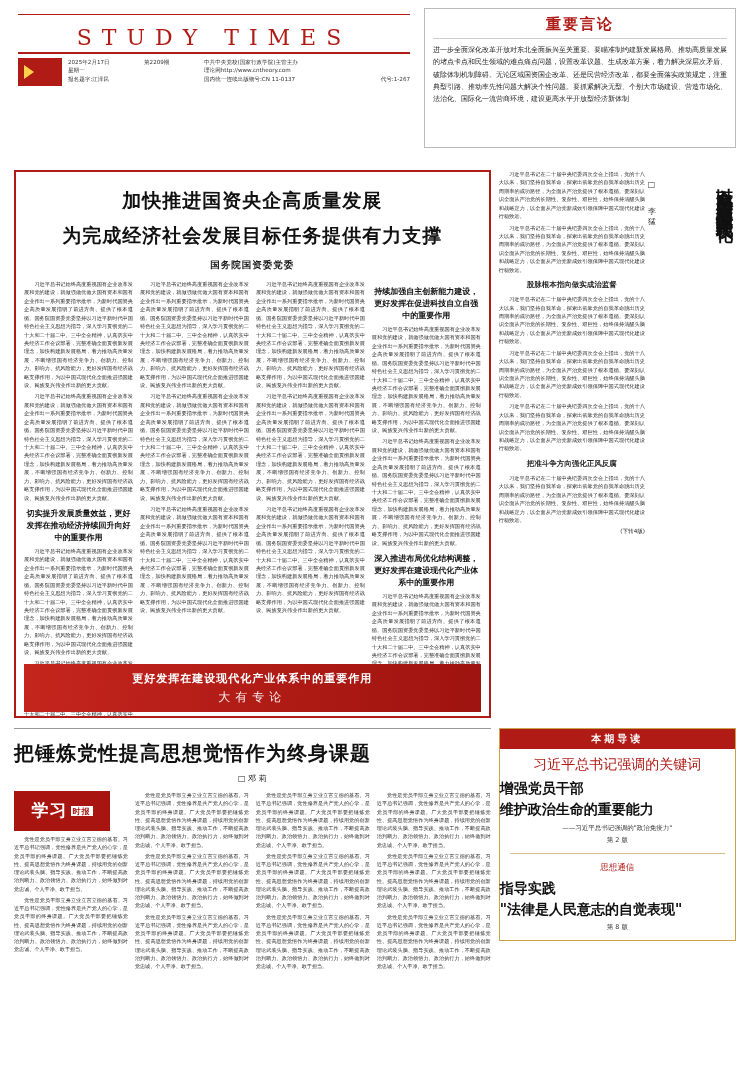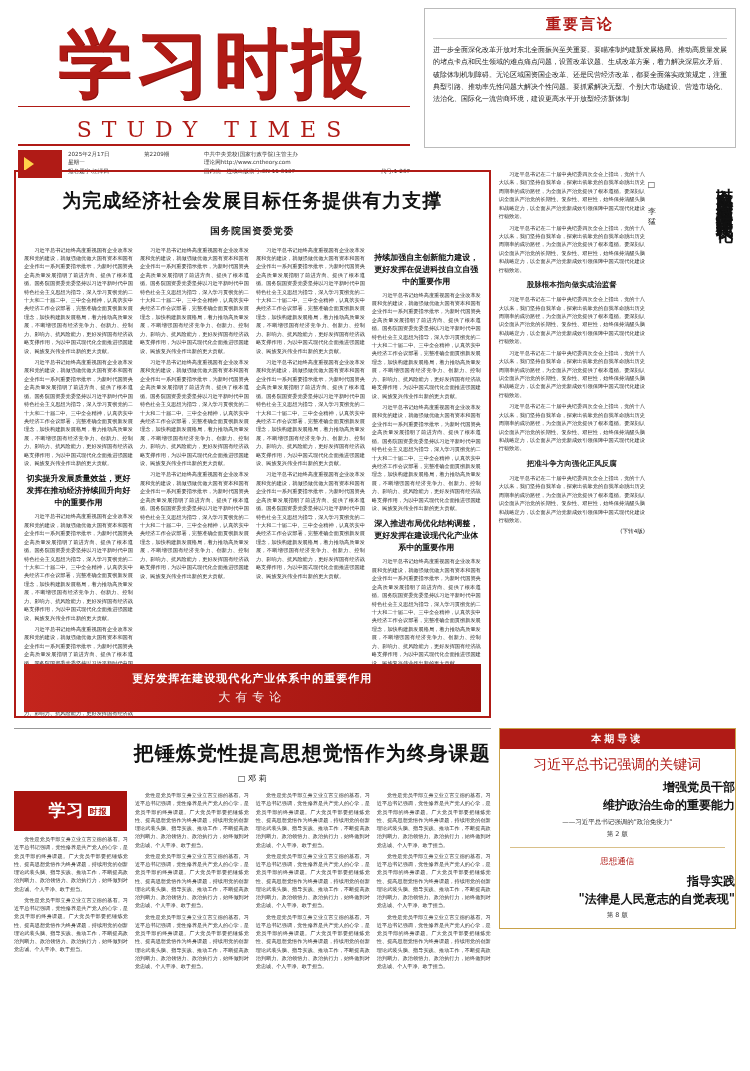--- a/index.html
+++ b/index.html
@@ -102,64 +102,63 @@
   .vauthor{
     writing-mode:vertical-rl;text-orientation:upright;font-size:8px;
     margin-top:10px;color:#333;letter-spacing:1px;
   }
   .vwrap{display:flex;flex-direction:row-reverse;}
 
   
   .lower{display:flex;padding:10px 14px 0;box-sizing:border-box;}
   .lower-left{width:482px;border-top:1px solid #999;padding-top:7px;}
   .lower-h1{
-    text-align:right;font-family:"DejaVu Serif","Liberation Serif",serif;
+    text-align:left;font-family:"DejaVu Serif","Liberation Serif",serif;
     font-weight:bold;font-size:20px;letter-spacing:1px;color:#111;margin:4px 0 6px;
   }
   .lower-byline{text-align:center;font-size:8px;margin-bottom:7px;color:#222;}
   .lower-cols{display:flex;gap:7px;}
   .lower-col{flex:1;font-size:5.1px;line-height:1.62;text-align:justify;color:#2a2a2a;}
   .logo-badge{
     width:96px;height:40px;background:#a8140f;color:#fff;
     display:flex;align-items:center;justify-content:center;margin:0 0 4px 0;
     font-family:"DejaVu Serif","Liberation Serif",serif;font-weight:bold;font-size:17px;
-    letter-spacing:1px;position:relative;padding-left:17px;
+    letter-spacing:1px;position:relative;
   }
   .logo-badge span.b{background:#fff;color:#a8140f;font-size:8px;padding:1px 2px;margin-left:3px;line-height:1.1;}
 
   
   .lower-right{width:240px;margin-left:8px;}
   .guide{border:1px solid #c9a24a;padding:0 0 8px;box-sizing:border-box;}
   .guide-hd{
     background:#b01b16;color:#fff;text-align:center;font-size:10px;font-weight:bold;
     padding:3px 0;letter-spacing:3px;font-family:"DejaVu Serif","Liberation Serif",serif;
   }
   .guide-kicker{color:#b01b16;text-align:center;font-size:14px;margin:7px 0 4px;
     font-family:"DejaVu Serif","Liberation Serif",serif;}
   .guide-title{
-    text-align:right;font-family:"DejaVu Serif","Liberation Serif",serif;font-weight:bold;
-    font-size:12px;line-height:1.5;color:#111;
+    text-align:left;font-family:"DejaVu Serif","Liberation Serif",serif;font-weight:bold;
+    font-size:14px;line-height:1.5;color:#111;
   }
   .guide-sub{text-align:center;font-size:6.5px;color:#333;margin-top:4px;}
   .guide-page{text-align:center;font-size:6.5px;color:#333;margin-top:3px;}
   .guide-div{border-top:1px solid #d9c08a;margin:8px 10px;}
   .guide-kicker2{color:#b01b16;text-align:center;font-size:8.5px;margin:4px 0 4px;
     font-family:"DejaVu Serif","Liberation Serif",serif;}
 
   
   p{margin:0 0 3px 0;text-indent:2em;}
 </style>
 </head>
 <body>
 
 <div class="page">
 
   <div class="masthead">
     <div class="mast-left">
-      <div class="mast-title">学习时报</div>
       <div class="mast-rule"></div>
       <div class="mast-sub">STUDY TIMES</div>
       <div class="mast-rule2"></div>
       <div class="mast-info">
         <div class="mast-flag"></div>
         <div class="mast-info-col">
           <div class="mast-info-line">
             <span class="c1">2025年2月17日</span>
             <span class="c2">第2209期</span>
             <span class="c3">中共中央党校(国家行政学院)主管主办</span>
@@ -182,20 +181,21 @@
     <div class="mast-right">
       <div class="imp-title">重要言论</div>
       <div class="imp-rule"></div>
       <div class="imp-body">进一步全面深化改革开放对东北全面振兴至关重要。要瞄准制约建新发展格局、推动高质量发展的堵点卡点和民生领域的难点痛点问题，设置改革议题、生成改革方案，着力解决深层次矛盾、破除体制机制障碍。无论区域国资国企改革、还是民营经济改革，都要全面落实政策规定，注重典型引路、推动率先性问题大解决个性问题。要抓紧解决无型、个别大市场建设、营造市场化、法治化、国际化一流营商环境，建设更高水平开放型经济新体制</div>
     </div>
   </div>
 
   <div class="main">
 
     <div class="lead-box">
+      <div class="lead-h1">加快推进国资央企高质量发展</div>
       <div class="lead-h1">为完成经济社会发展目标任务提供有力支撑</div>
       <div class="lead-byline">国务院国资委党委</div>
 
       <div class="lead-cols">
         <div class="lead-col">
           <p>习近平总书记始终高度重视国有企业改革发展和党的建设，就做强做优做大国有资本和国有企业作出一系列重要指示批示，为新时代国资央企高质量发展指明了前进方向、提供了根本遵循。国务院国资委党委坚持以习近平新时代中国特色社会主义思想为指导，深入学习贯彻党的二十大和二十届二中、三中全会精神，认真落实中央经济工作会议部署，完整准确全面贯彻新发展理念，加快构建新发展格局，着力推动高质量发展，不断增强国有经济竞争力、创新力、控制力、影响力、抗风险能力，更好发挥国有经济战略支撑作用，为以中国式现代化全面推进强国建设、民族复兴伟业作出新的更大贡献。</p>
           <p>习近平总书记始终高度重视国有企业改革发展和党的建设，就做强做优做大国有资本和国有企业作出一系列重要指示批示，为新时代国资央企高质量发展指明了前进方向、提供了根本遵循。国务院国资委党委坚持以习近平新时代中国特色社会主义思想为指导，深入学习贯彻党的二十大和二十届二中、三中全会精神，认真落实中央经济工作会议部署，完整准确全面贯彻新发展理念，加快构建新发展格局，着力推动高质量发展，不断增强国有经济竞争力、创新力、控制力、影响力、抗风险能力，更好发挥国有经济战略支撑作用，为以中国式现代化全面推进强国建设、民族复兴伟业作出新的更大贡献。</p>
           <div class="sec-head">切实提升发展质量效益，更好发挥在推动经济持续回升向好中的重要作用</div>
           <p>习近平总书记始终高度重视国有企业改革发展和党的建设，就做强做优做大国有资本和国有企业作出一系列重要指示批示，为新时代国资央企高质量发展指明了前进方向、提供了根本遵循。国务院国资委党委坚持以习近平新时代中国特色社会主义思想为指导，深入学习贯彻党的二十大和二十届二中、三中全会精神，认真落实中央经济工作会议部署，完整准确全面贯彻新发展理念，加快构建新发展格局，着力推动高质量发展，不断增强国有经济竞争力、创新力、控制力、影响力、抗风险能力，更好发挥国有经济战略支撑作用，为以中国式现代化全面推进强国建设、民族复兴伟业作出新的更大贡献。</p>
           <p>习近平总书记始终高度重视国有企业改革发展和党的建设，就做强做优做大国有资本和国有企业作出一系列重要指示批示，为新时代国资央企高质量发展指明了前进方向、提供了根本遵循。国务院国资委党委坚持以习近平新时代中国特色社会主义思想为指导，深入学习贯彻党的二十大和二十届二中、三中全会精神，认真落实中央经济工作会议部署，完整准确全面贯彻新发展理念，加快构建新发展格局，着力推动高质量发展，不断增强国有经济竞争力、创新力、控制力、影响力、抗风险能力，更好发挥国有经济战略支撑作用，为以中国式现代化全面推进强国建设、民族复兴伟业作出新的更大贡献。</p>

